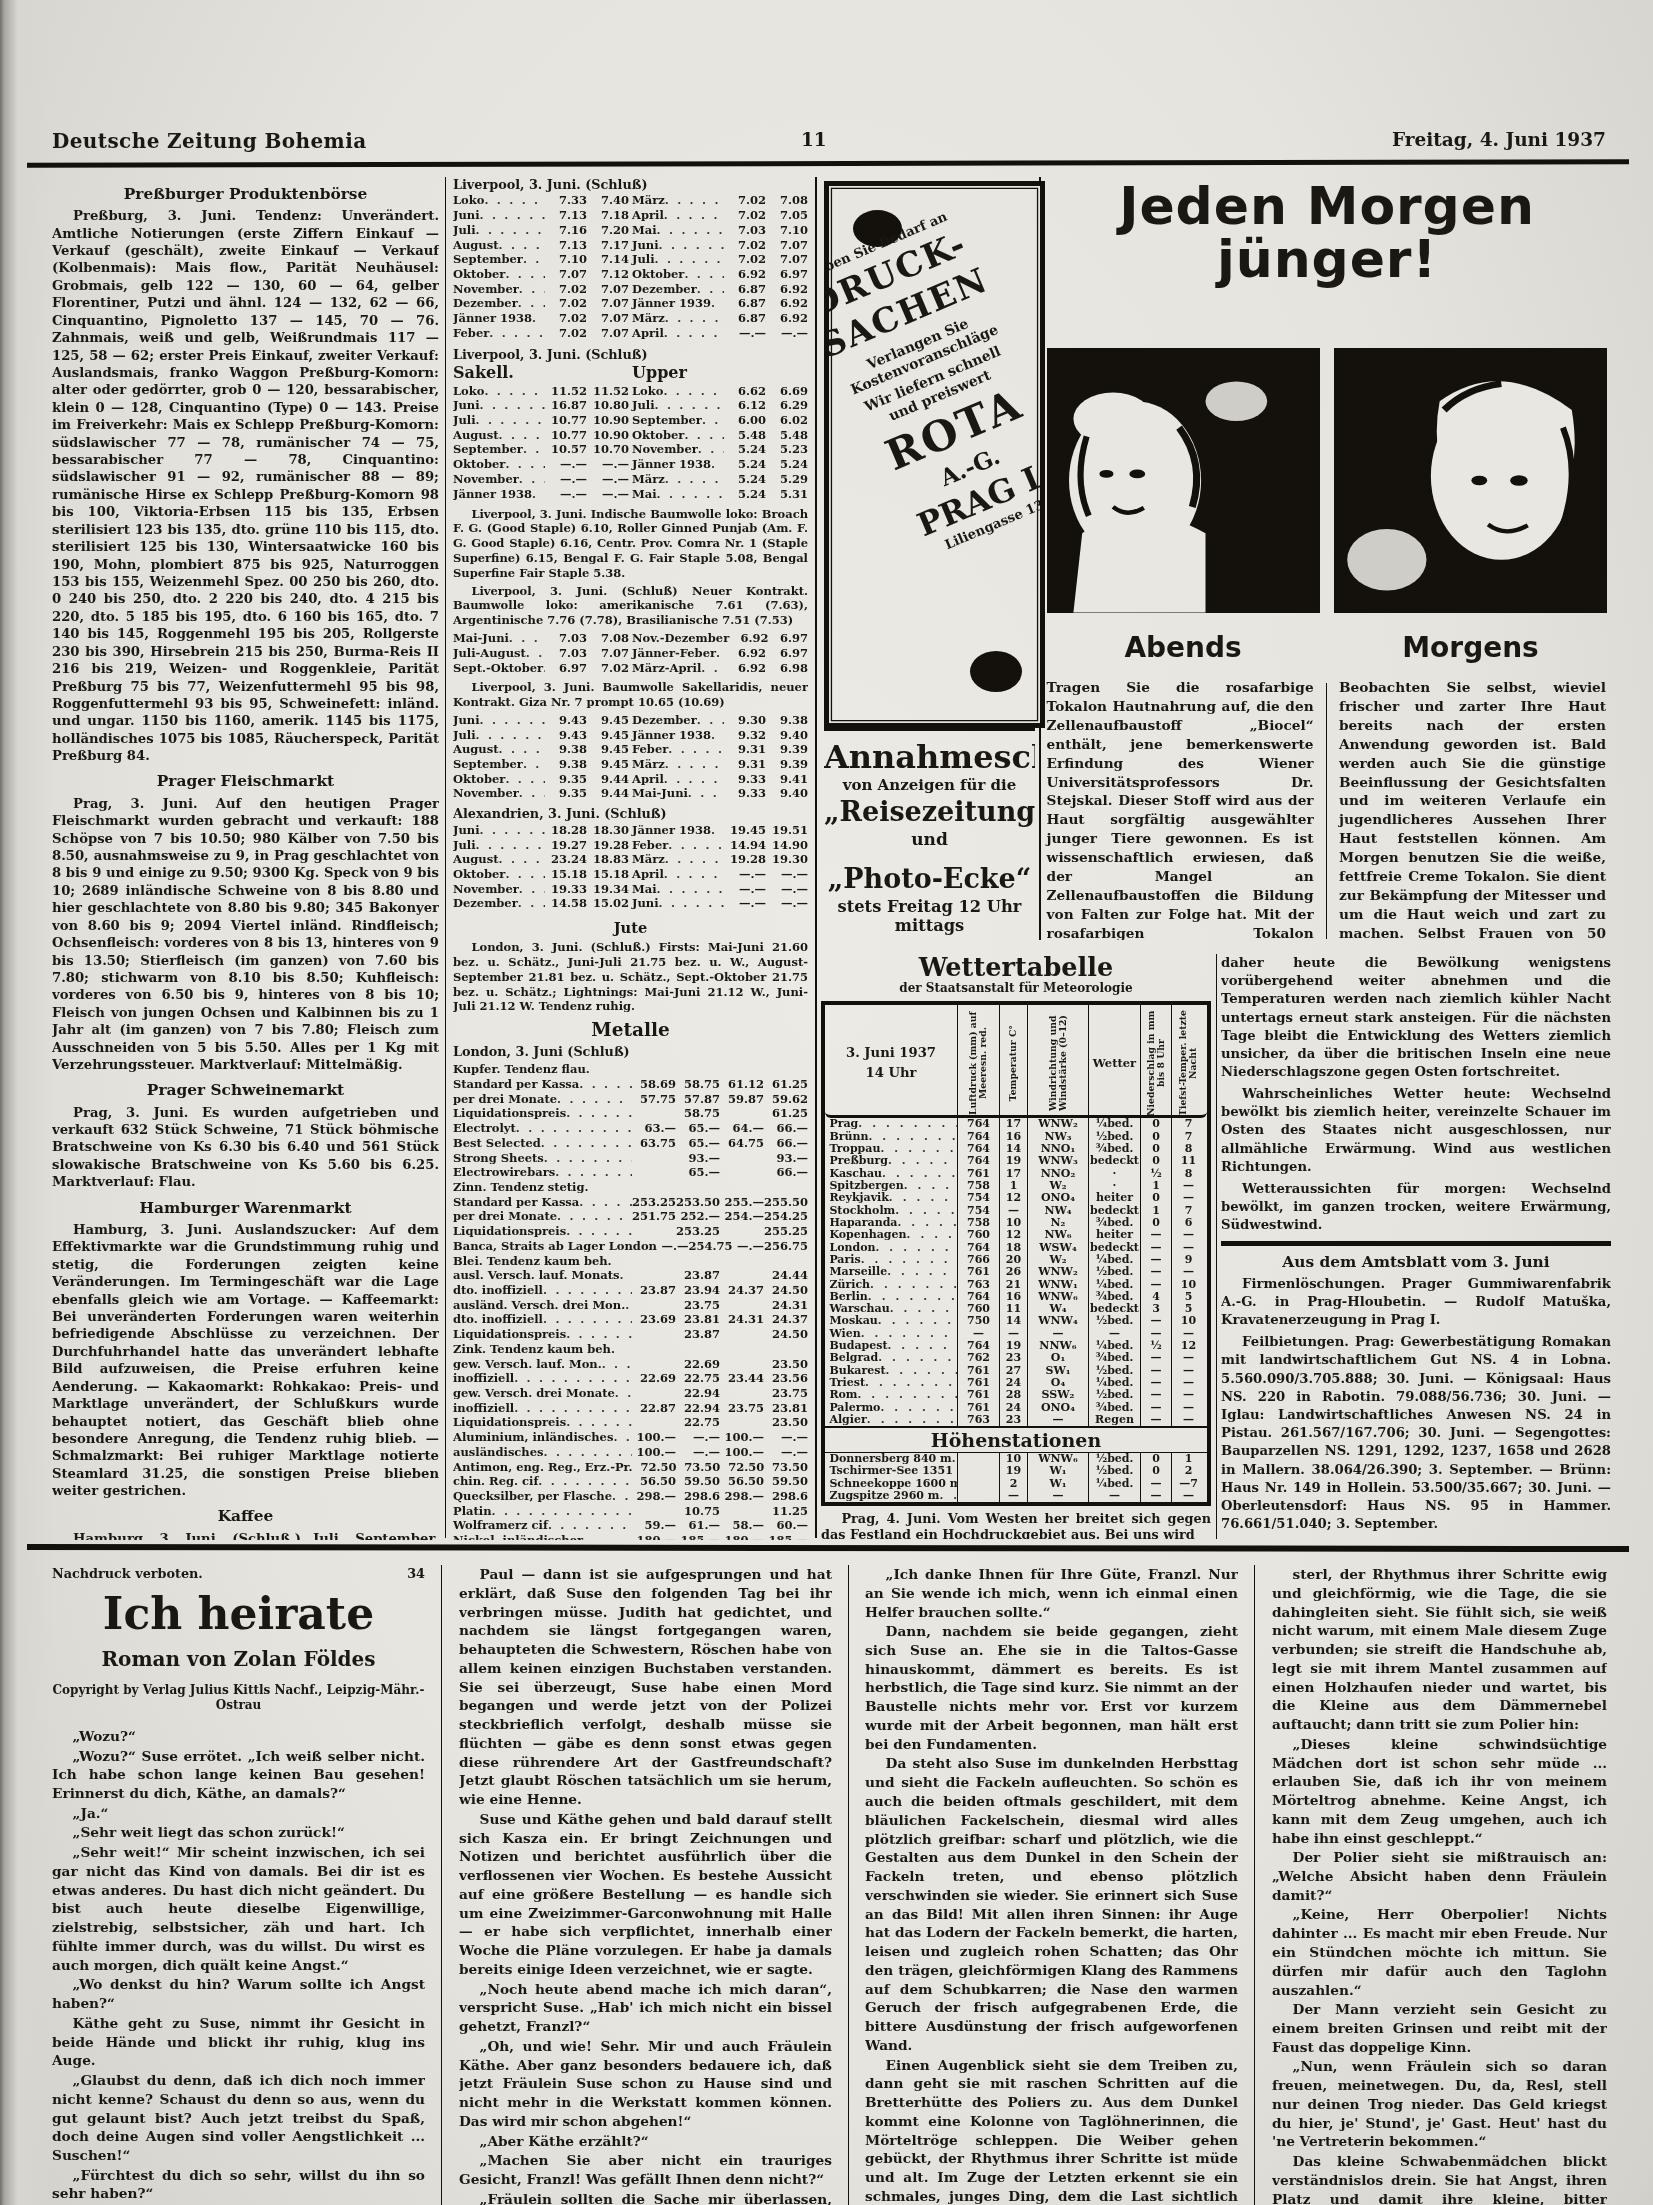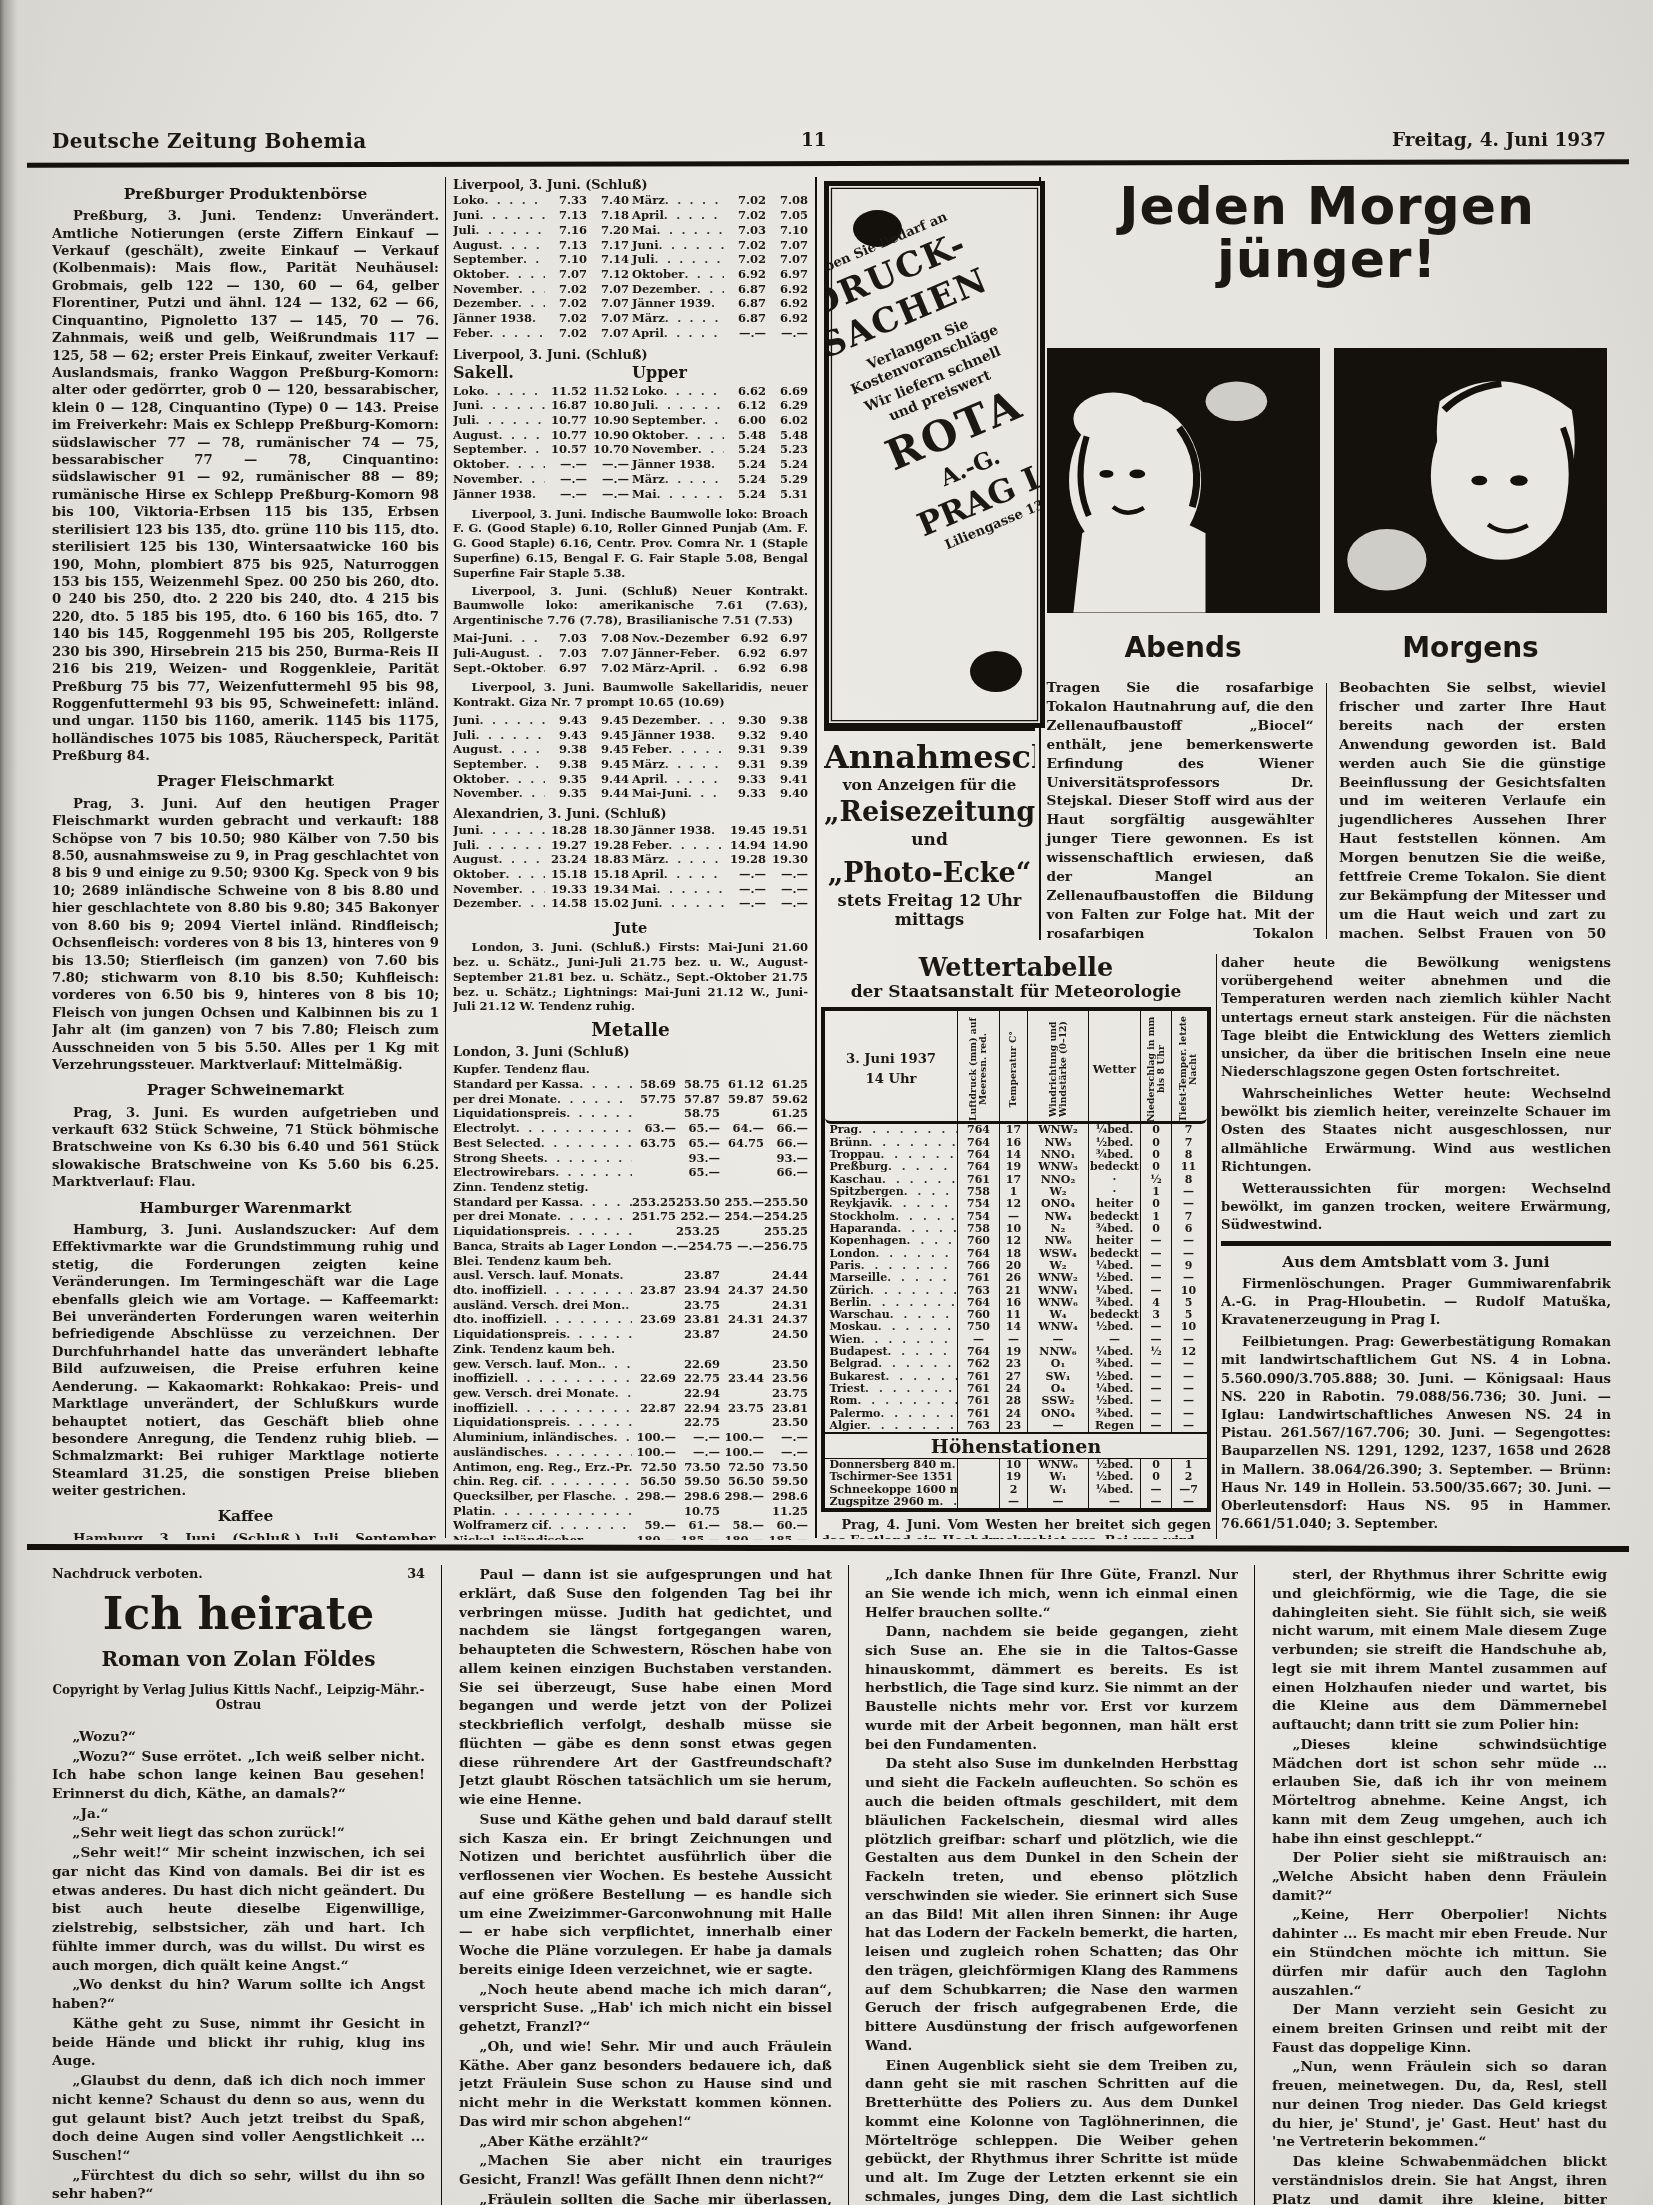--- a/index.html
+++ b/index.html
@@ -34,21 +34,21 @@
   .dot{position:absolute;background:#14110d;border-radius:50%;}
   #annahme{left:824px;top:737px;width:211px;height:211px;text-align:center;overflow:hidden;}
   #tokalon{left:1044px;top:180px;width:566px;height:760px;overflow:hidden;}
   .tok-h{font-size:52px;line-height:1.02;text-align:center;letter-spacing:0.9px;}
   .tok-img{position:absolute;top:168px;height:265px;background:#14110d;}
   .tok-sub{position:absolute;top:451px;width:273px;text-align:center;font-size:28px;font-family:"DejaVu Sans",sans-serif;}
   .tok-col{position:absolute;top:498px;width:267px;font-size:13.7px;line-height:1.38;text-align:justify;}
   
   #wetter{left:821px;top:954px;width:390px;height:585px;overflow:hidden;}
   #wetter .wt1{text-align:center;font-size:25.6px;line-height:1.05;}
-  #wetter .wt2{text-align:center;font-size:17px;line-height:1.2;margin-bottom:6.2px;}
+  #wetter .wt2{text-align:center;font-size:12px;line-height:1.2;margin-bottom:6.2px;}
   .wbox{border:4.4px solid #14110d;}
   .wgrid{display:grid;grid-template-columns:132px 42px 28px 61px 52px 31px 34px;align-items:stretch;border-radius:6px;}
   .whead{border-bottom:3.5px solid #14110d;}
   .whead>div{border-left:1.3px solid #14110d;display:flex;align-items:center;justify-content:center;padding:2.6px 0.9px;}
   .whead>div:first-child{border-left:none;flex-direction:column;font-size:13.2px;line-height:1.5;}
   .vtxt{writing-mode:vertical-rl;transform:rotate(180deg);font-size:9.3px;line-height:1.1;text-align:center;max-height:110px;}
   .wrow{display:grid;grid-template-columns:132px 42px 28px 61px 52px 31px 34px;font-size:11px;line-height:1.12;}
   .wrow>span{border-left:1.3px solid #14110d;text-align:center;white-space:nowrap;overflow:hidden;}
   .wrow>span:first-child{border-left:none;text-align:left;padding-left:4.4px;display:flex;}
   .wrow .dots::after{letter-spacing:3.1px;}
@@ -891,21 +891,21 @@
       <div style="font-size:13.2px;">Liliengasse 13</div>
     </div>
   </div>
   <div class="rule" style="left:824px;top:728px;width:211px;height:3.1px;"></div>
 
   <div id="annahme" class="abs">
     <div style="font-size:32px;line-height:1.0;margin-top:3.5px;">Annahmeschluß</div>
     <div style="font-size:15px;margin-top:3.5px;">von Anzeigen für die</div>
     <div style="font-size:27px;margin-top:1.8px;">„Reisezeitung“</div>
     <div style="font-size:17px;margin-top:1.8px;">und</div>
-    <div style="font-size:27px;margin-top:8px;">„Photo-Ecke“</div>
+    <div style="font-size:27px;margin-top:14px;">„Photo-Ecke“</div>
     <div style="font-size:16.3px;margin-top:3.5px;">stets Freitag 12 Uhr mittags</div>
   </div>
 
   <div id="tokalon" class="abs">
     <div class="tok-h sans">Jeden Morgen</div>
     <div class="tok-h sans">jünger!</div>
     <div class="tok-img" style="left:2.6px;width:273px;">
       <svg width="273" height="265" viewBox="0 0 620 600">
         <rect width="620" height="600" fill="#14110d"></rect>
         <ellipse cx="200" cy="300" rx="150" ry="180" fill="#e9e7e2"></ellipse>

